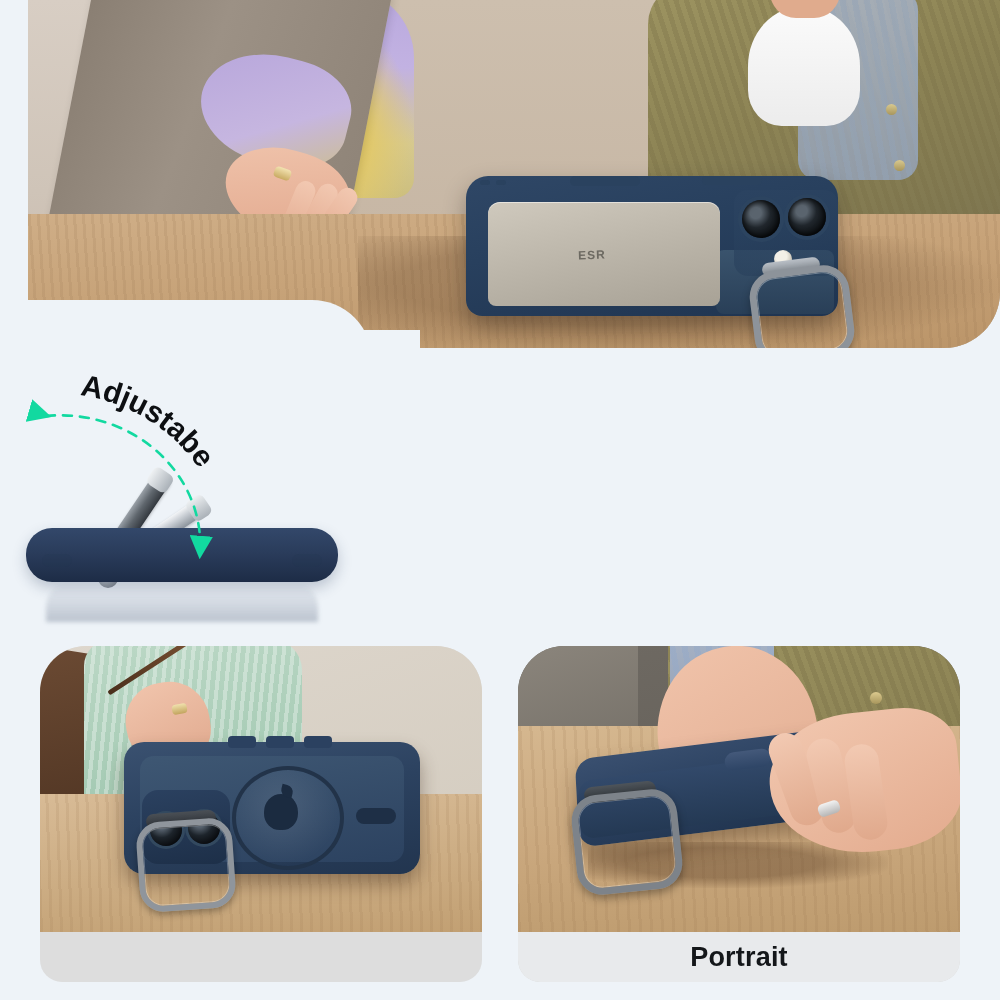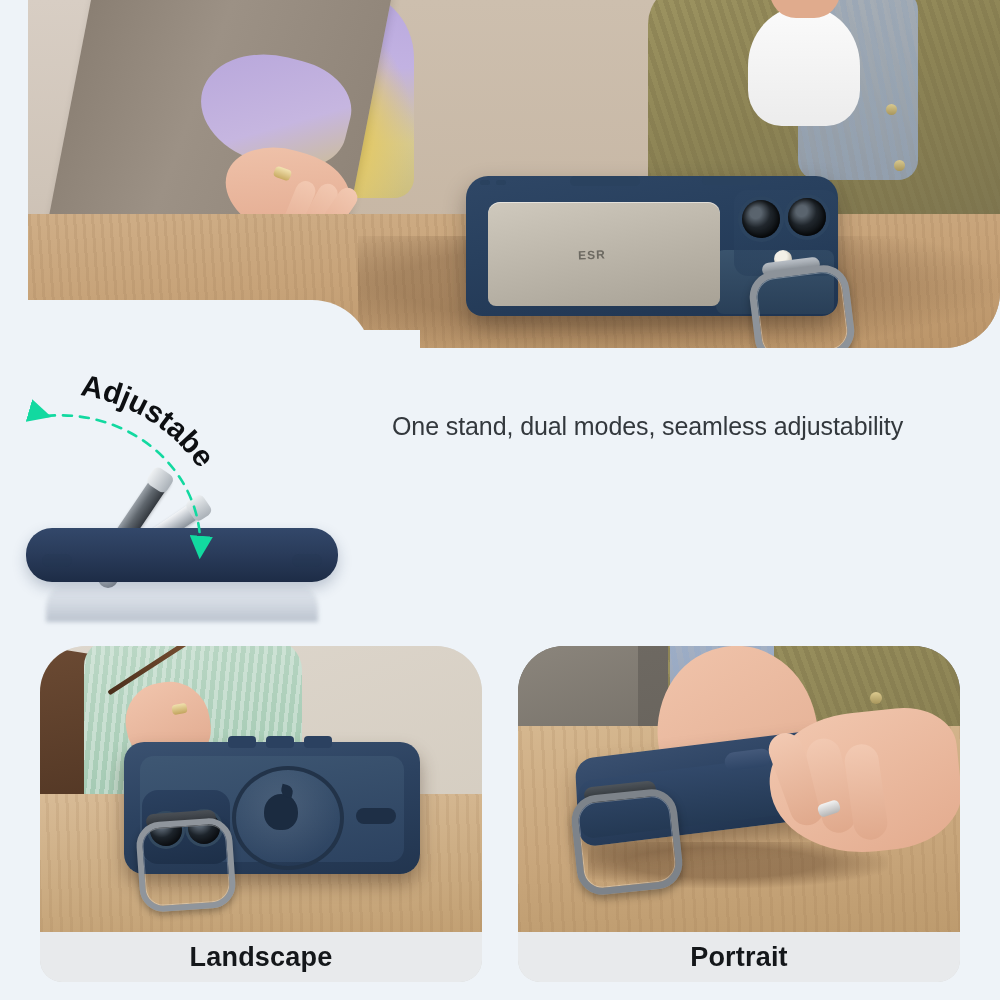--- a/index.html
+++ b/index.html
@@ -590,21 +590,20 @@
         </defs>
         <text>
           <textPath href="#txtArc" startOffset="4%">
             <tspan>Adjustabe</tspan>
           </textPath>
         </text>
       </svg>
     </div>
 
     <div class="copy">
-      <p class="subtitle">One stand, dual modes, seamless adjustability</p>
     </div>
   </div>
 
   <div class="panels">
 
     <div class="panel left">
       <div class="panel-photo">
         <div class="ls-wall"></div>
         <div class="ls-door"></div>
         <div class="ls-sweater"></div>
@@ -622,23 +621,20 @@
             <div class="ls-lens" style="left:8px; top:24px;"></div>
             <div class="ls-lens" style="left:46px; top:22px;"></div>
           </div>
           <div class="ls-btn" style="left:104px; top:-6px; width:28px; height:12px;"></div>
           <div class="ls-btn" style="left:142px; top:-6px; width:28px; height:12px;"></div>
           <div class="ls-btn" style="left:180px; top:-6px; width:28px; height:12px;"></div>
           <div class="ls-hinge"></div>
           <div class="ls-stand-ring"></div>
         </div>
       </div>
-      <div class="caption">
-        <span>Landscape</span>
-      </div>
     </div>
 
     <div class="panel right">
       <div class="panel-photo">
         <div class="pt-wall"></div>
         <div class="pt-wall2"></div>
         <div class="pt-cardigan"></div>
         <div class="pt-cardigan-blue"></div>
         <div class="pt-btn" style="left:352px; top:46px;"></div>
         <div class="pt-table"></div>

